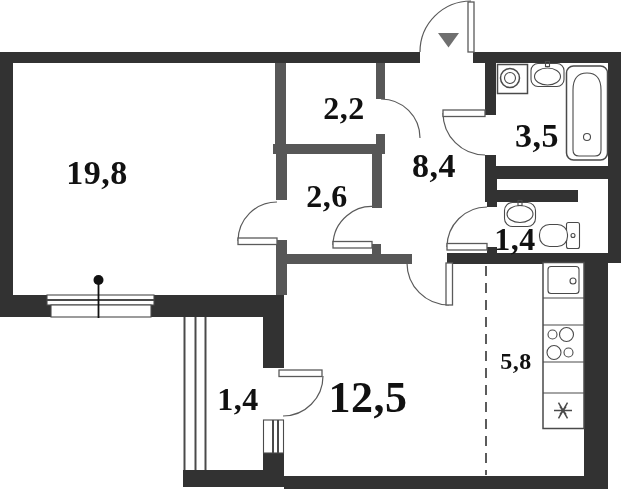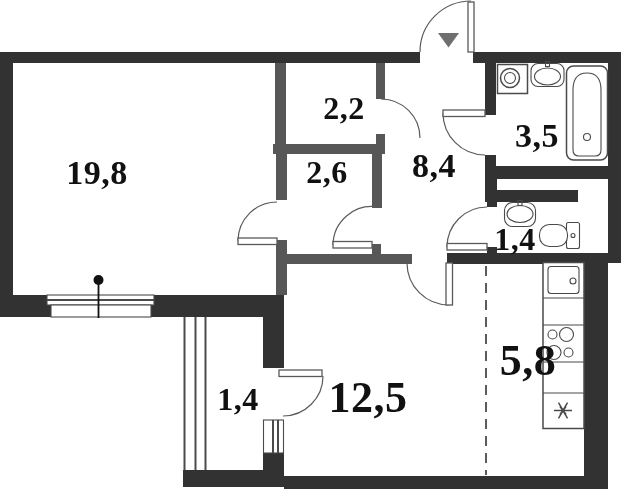--- a/index.html
+++ b/index.html
@@ -178,21 +178,21 @@
         <line x1="558.5" y1="402.7" x2="567.5" y2="418.3"></line>
         <line x1="567.5" y1="402.7" x2="558.5" y2="418.3"></line>
         <line x1="560" y1="406.5" x2="566" y2="414.5"></line>
         <line x1="566" y1="406.5" x2="560" y2="414.5"></line>
       </g>
     </g>
   </svg>
 
   <div class="room-label" style="left:97px;  top:173px; font-size:34px;">19,8</div>
   <div class="room-label" style="left:344px; top:108px;">2,2</div>
-  <div class="room-label" style="left:327px; top:172px;">2,6</div>
+  <div class="room-label" style="left:327px; top:196px;">2,6</div>
   <div class="room-label" style="left:434px; top:166px; font-size:34px;">8,4</div>
   <div class="room-label" style="left:537px; top:136px; font-size:34px;">3,5</div>
   <div class="room-label" style="left:515px; top:239px;">1,4</div>
-  <div class="room-label" style="left:528px; top:361px; font-size:44px;">5,8</div>
+  <div class="room-label" style="left:516px; top:361px; font-size:24px;">5,8</div>
   <div class="room-label" style="left:368px; top:398px; font-size:44px;">12,5</div>
   <div class="room-label" style="left:238px; top:399px;">1,4</div>
 
 </div>
 
 </body></html>

